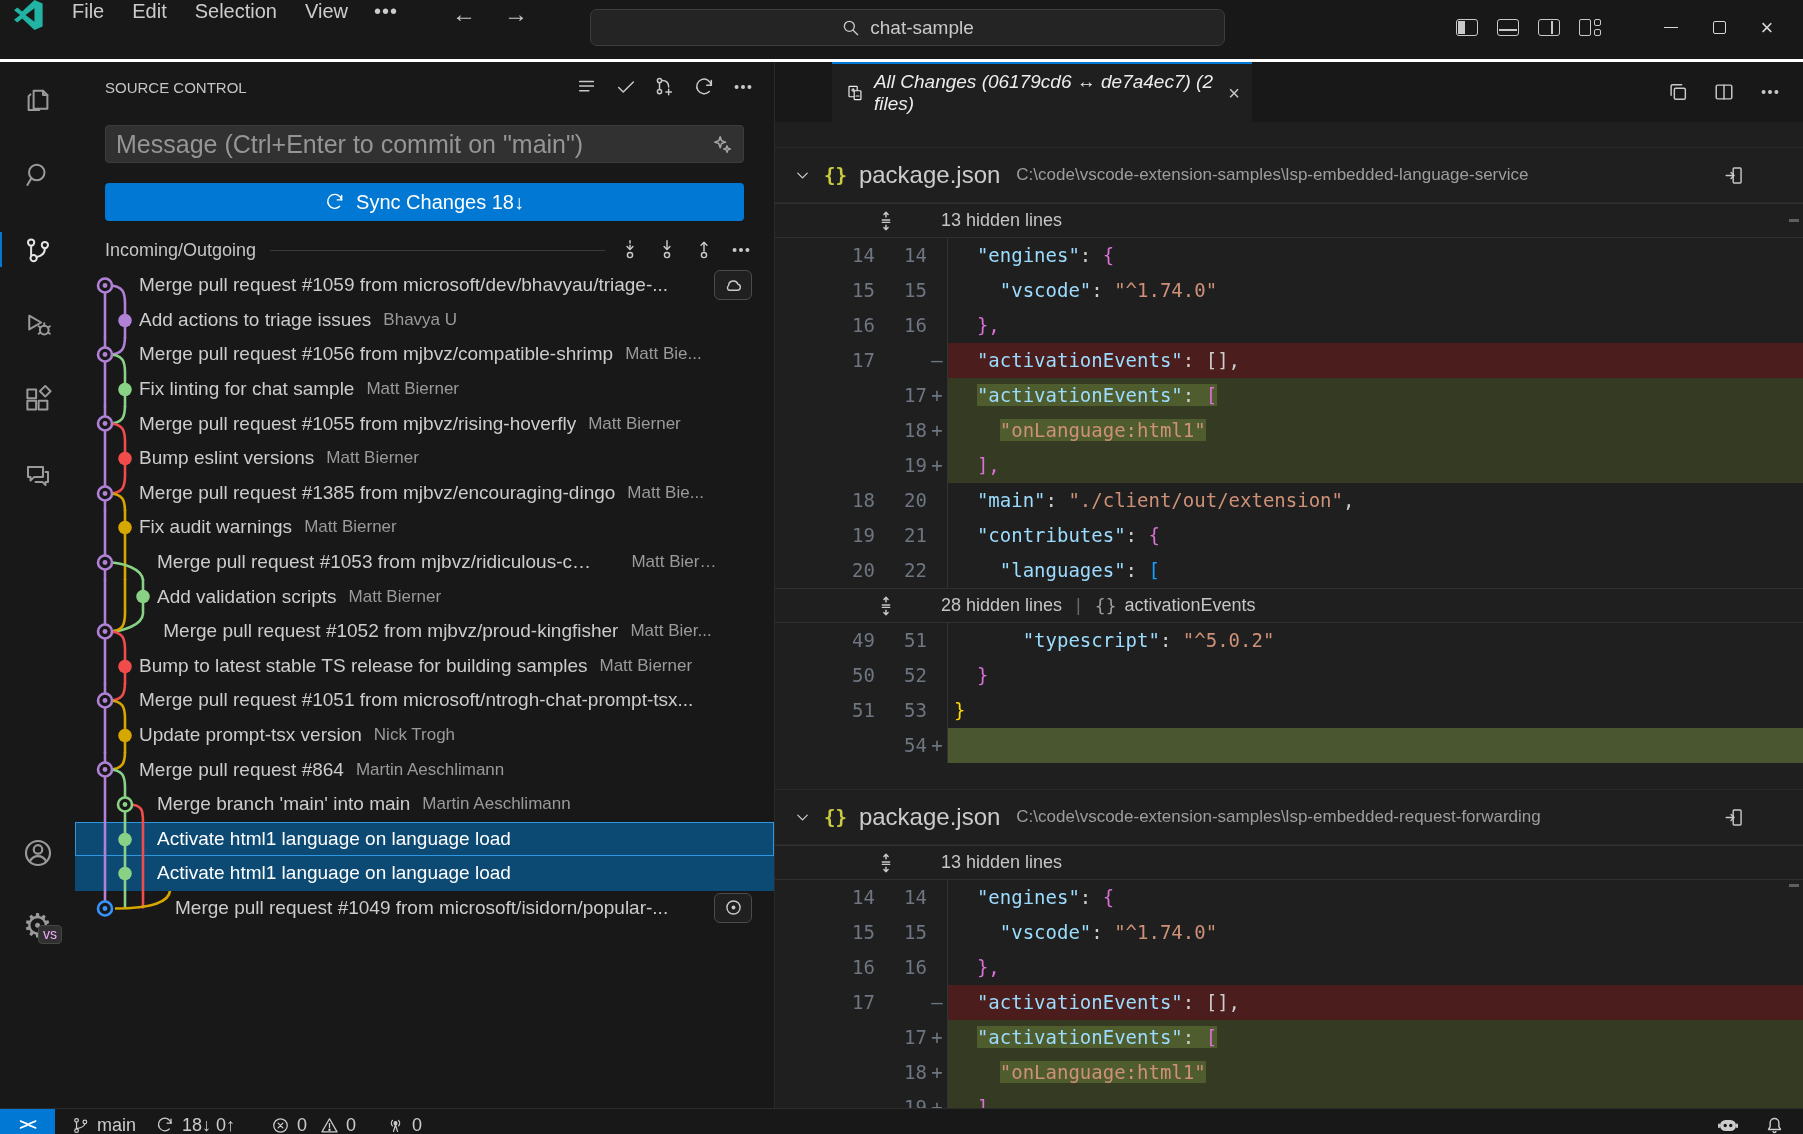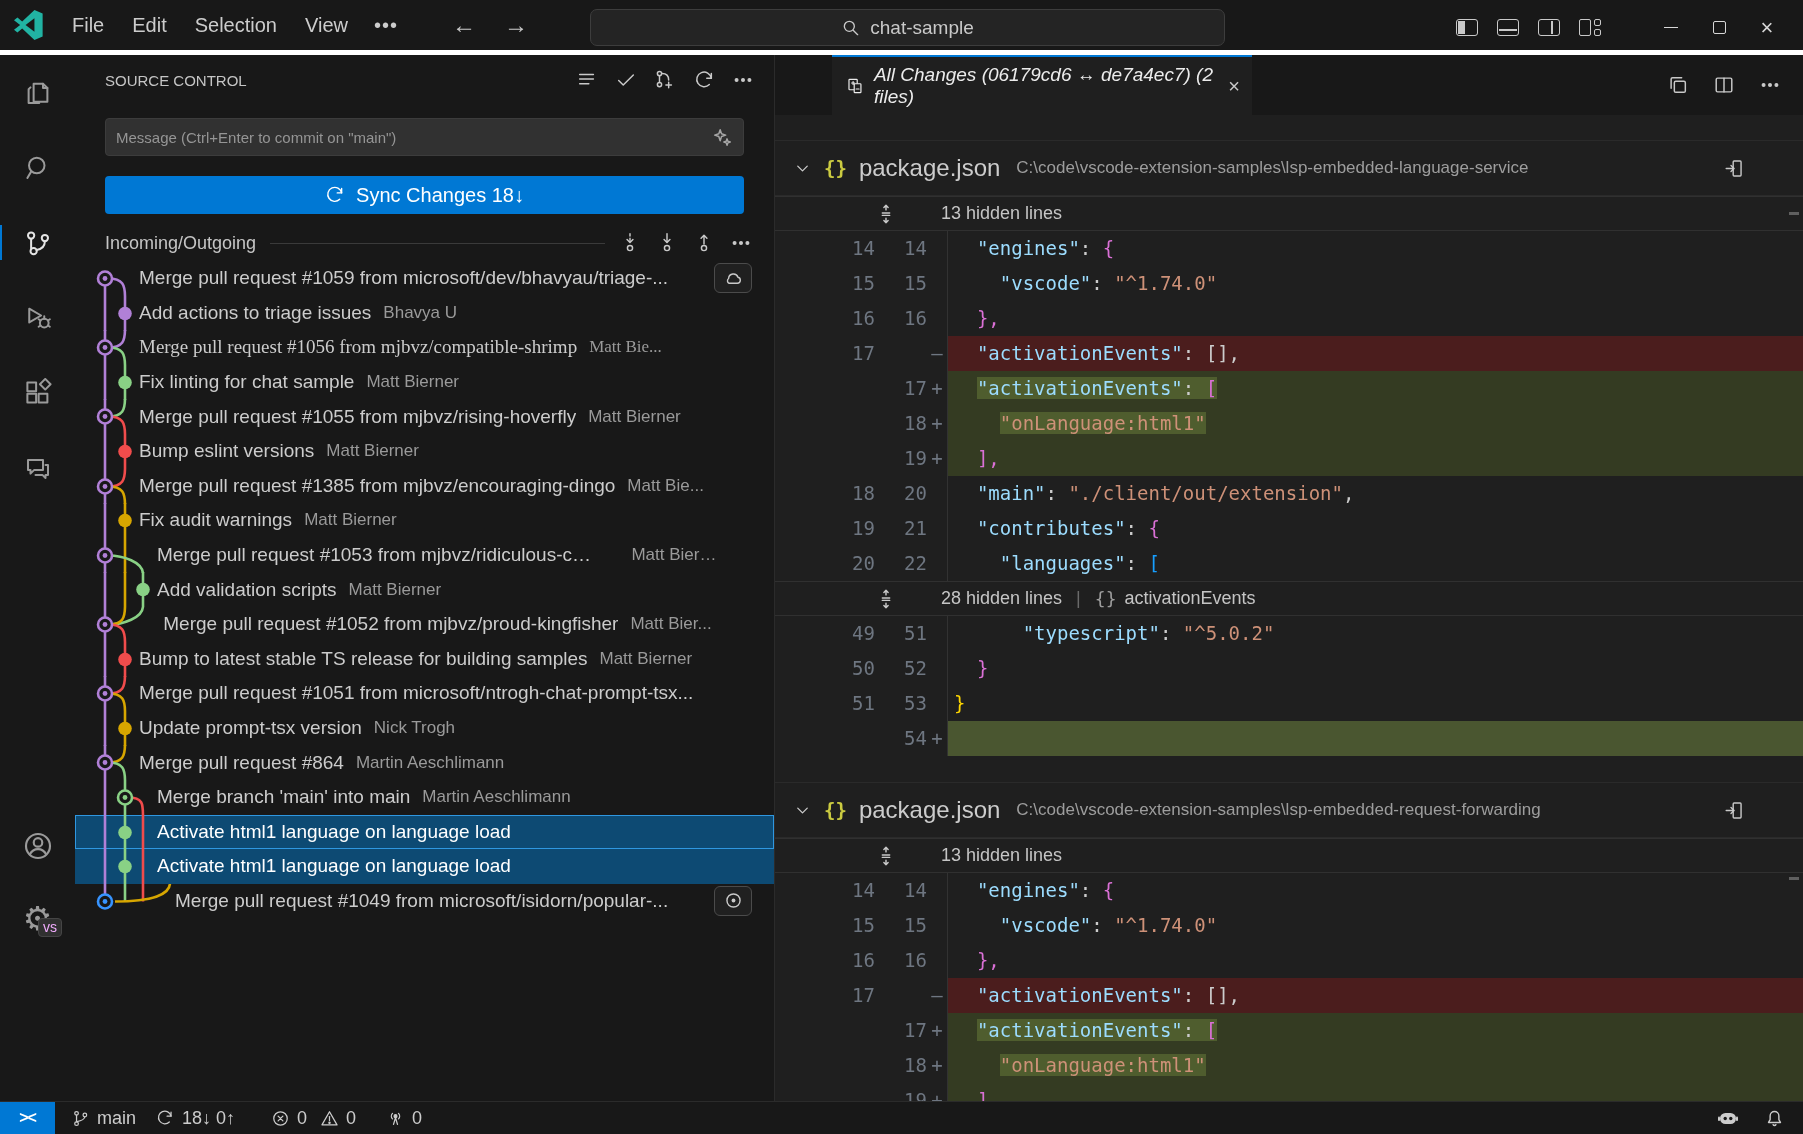--- a/index.html
+++ b/index.html
@@ -3,21 +3,21 @@
 <meta charset="utf-8">
 <style>
   *{margin:0;padding:0;box-sizing:border-box}
   html,body{background:#000}
   #window{position:relative;width:1803px;height:1134px;background:#181818;color:#cccccc;
     font-family:"Liberation Sans",sans-serif;overflow:hidden}
   svg{display:block}
   .ic{stroke:currentColor;fill:none;stroke-width:1.6;stroke-linecap:round;stroke-linejoin:round}
 
   
-  #titlebar{height:55px;display:flex;align-items:center;border-bottom:5px solid #ffffff;position:relative}
+  #titlebar{height:62px;display:flex;align-items:flex-start;border-bottom:3px solid #ffffff;position:relative}
   #logo{width:30px;height:30px;margin:0 14px 0 14px}
   .menu{font-size:20px;padding:0 14px;color:#cccccc;cursor:default}
   .menu-more{font-size:20px;padding:0 12px;letter-spacing:1px}
   .navarr{font-size:24px;padding:0 14px;color:#c8c8c8}
   .navarr.back{margin-left:28px}
   #searchbox{position:absolute;left:590px;top:9px;width:635px;height:37px;background:#242424;
     border:1px solid #3d3d3d;border-radius:7px;display:flex;align-items:center;justify-content:center;
     gap:9px;font-size:19px;color:#c9c9c9}
   #tb-right{position:absolute;right:0;top:0;height:55px;display:flex;align-items:center}
   .lay-group{display:flex;gap:19px;margin-right:46px;align-items:center}
@@ -46,21 +46,21 @@
   #ab-gear{top:828px;font-size:33px;height:70px}
   #ab-badge{position:absolute;left:38px;top:863px;background:#303030;border:1px solid #454545;border-radius:4px;
     font-size:14px;color:#f0abfc;padding:0 4px;line-height:17px}
 
   
   #sidebar{width:700px;flex:none;display:flex;flex-direction:column;border-right:1px solid #2b2b2b;overflow:hidden}
   .scm-title{height:50px;display:flex;align-items:center;padding:0 20px 0 30px;font-size:15px;color:#c5c5c5}
   .scm-actions{margin-left:auto;display:flex;gap:17px;align-items:center;color:#c9c9c9}
   .scm-input{margin:13px 30px 0;height:38px;background:#313131;border:1px solid #3c3c3c;border-radius:4px;
     display:flex;align-items:center;padding:0 10px}
-  .scm-input input{flex:1;background:transparent;border:none;outline:none;font-size:15px;color:#cccccc;
+  .scm-input input{flex:1;background:transparent;border:none;outline:none;font-size:25px;color:#cccccc;
     font-family:"Liberation Sans",sans-serif}
   .scm-input input::placeholder{color:#959595}
   .sync-btn{margin:20px 30px 0;height:38px;background:#0078d4;border:none;border-radius:4px;color:#ffffff;
     font-size:20px;display:flex;align-items:center;justify-content:center;gap:10px;cursor:pointer;
     font-family:"Liberation Sans",sans-serif}
   .io-header{margin-top:11px;height:36px;display:flex;align-items:center;padding:0 22px 0 30px;font-size:18px;color:#c5c5c5}
   .io-rule{flex:1;height:1px;background:#3a3a3a;margin:0 14px}
   .io-actions{display:flex;gap:15px;align-items:center;color:#c9c9c9}
   #commit-list{flex:1;overflow:hidden;font-size:19px}
   .commit{height:34.6px;position:relative;display:flex;align-items:center;padding-right:56px;cursor:pointer}
@@ -304,21 +304,21 @@
           </div>
           <div class="commit" style="padding-left: 64px;">
             <svg class="graph" width="110" height="35" viewBox="0 0 110 35">
               <line x1="30" y1="-1" x2="30" y2="36" stroke="#b180d7" stroke-width="2.6" fill="none"></line>
               <line x1="50" y1="-1" x2="50" y2="36" stroke="#b180d7" stroke-width="2.6" fill="none"></line>
               <circle cx="50" cy="17.5" r="6.8" fill="#b180d7"></circle>
             </svg>
             <span class="cmsg">Add actions to triage issues</span>
             <span class="cauthor">Bhavya U</span>
           </div>
-          <div class="commit" style="padding-left: 64px; font-family: Liberation Serif, serif;">
+          <div class="commit" style="padding-left: 64px;">
             <svg class="graph" width="110" height="35" viewBox="0 0 110 35">
               <line x1="30" y1="-1" x2="30" y2="36" stroke="#b180d7" stroke-width="2.6" fill="none"></line>
               <path d="M50 -1 C 50 11 48 17.5 33 17.5" stroke="#b180d7" stroke-width="2.6" fill="none"></path>
               <path d="M33 17.5 C 48 17.5 50 24 50 36" stroke="#89d185" stroke-width="2.6" fill="none"></path>
               <circle cx="30" cy="17.5" r="7" fill="#181818" stroke="#b180d7" stroke-width="2.6"></circle>
               <circle cx="30" cy="17.5" r="2.4" fill="#b180d7"></circle>
             </svg>
             <span class="cmsg">Merge pull request #1056 from mjbvz/compatible-shrimp</span>
             <span class="cauthor">Matt Bie...</span>
           </div>

